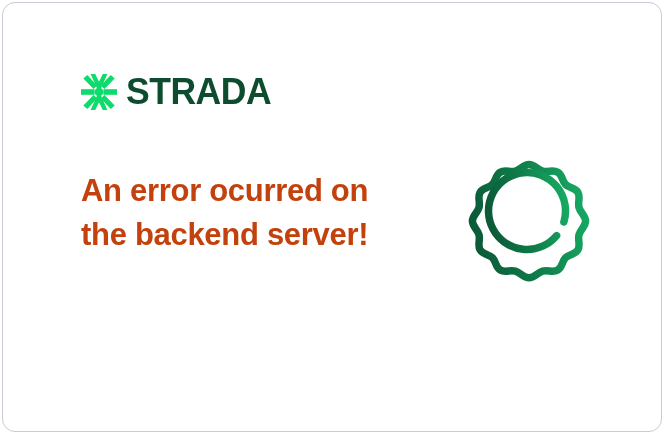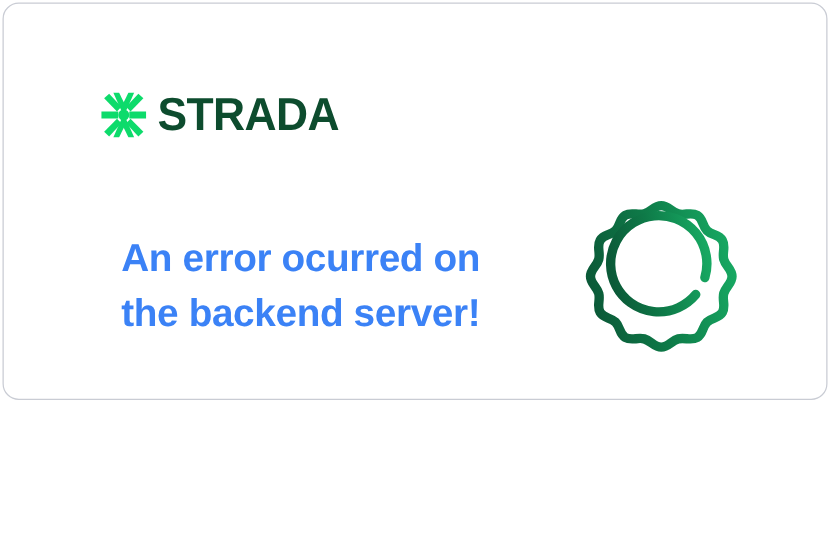--- a/index.html
+++ b/index.html
@@ -13,21 +13,21 @@
     font-family: "Liberation Sans", sans-serif;
     -webkit-font-smoothing: antialiased;
   }
 
   
   .error-card {
     position: absolute;
     left: 2px;
     top: 2px;
     width: 660px;
-    height: 318px;
+    height: 430px;
     box-sizing: border-box;
     background: #ffffff;
     border: 1px solid #c9ccd4;
     border-radius: 13px;
     overflow: hidden;
   }
 
   
   .brand {
     position: absolute;
@@ -54,27 +54,27 @@
     transform: scaleX(0.96);
     transform-origin: left center;
   }
 
   
   .message {
     position: absolute;
     left: 78px;
     top: 166px;
     width: 300px;
-    margin: 16px;
+    margin: 0;
     font-family: "Liberation Sans", sans-serif;
     font-size: 31px;
     font-weight: bold;
     line-height: 44px;
     letter-spacing: -0.3px;
-    color: #3b82f6;
+    color: #c2410c;
   }
 
   
   .gear-art {
     position: absolute;
     left: 450px;
     top: 142px;
     width: 152px;
     height: 152px;
   }

